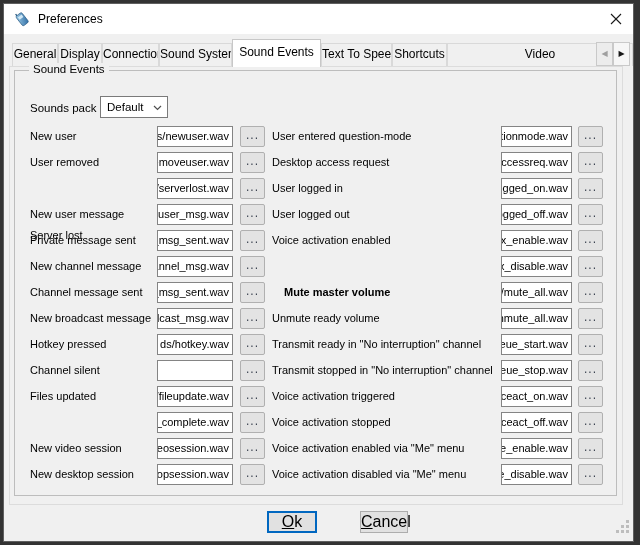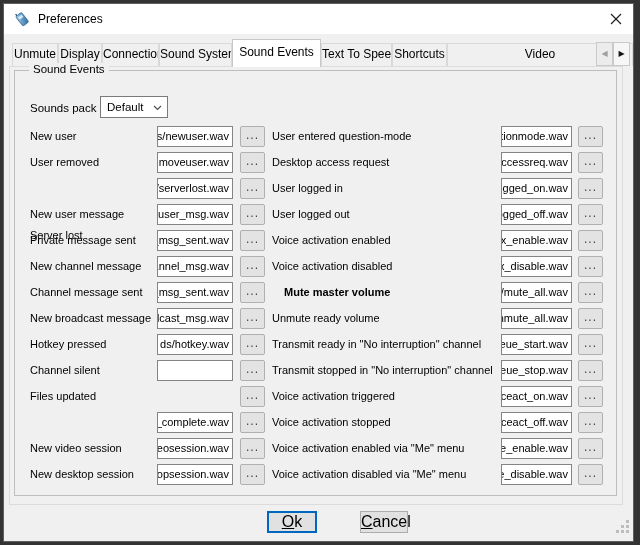--- a/index.html
+++ b/index.html
@@ -99,21 +99,21 @@
     <span class="title-text">Preferences</span>
     <span class="close-btn">
       <svg width="12" height="12" viewBox="0 0 12 12">
         <line x1="1" y1="1" x2="11" y2="11" stroke="#1a1a1a" stroke-width="1.1"></line>
         <line x1="11" y1="1" x2="1" y2="11" stroke="#1a1a1a" stroke-width="1.1"></line>
       </svg>
     </span>
   </div>
 
   <div class="tabbar">
-      <div class="tab" style="left: 9px; width: 46px;"><span>Unmute</span></div>
+      <div class="tab" style="left: 9px; width: 46px;"><span>General</span></div>
       <div class="tab" style="left: 55px; width: 44px;"><span>Display</span></div>
       <div class="tab" style="left: 99px; width: 57px;"><span>Connection</span></div>
       <div class="tab" style="left: 156px; width: 73px;"><span>Sound System</span></div>
       <div class="tab active" style="left: 229px; width: 89px;"><span>Sound Events</span></div>
       <div class="tab" style="left: 318px; width: 71px;"><span>Text To Speech</span></div>
       <div class="tab" style="left: 389px; width: 55px;"><span>Shortcuts</span></div>
       <div class="tab" style="left: 444px; width: 186px;"><span>Video</span></div>
     </div>
   <div class="tabscroll left">
     <span>◀</span>
@@ -196,20 +196,23 @@
     <div class="field" style="left: 153px; top: 330px; width: 76px;">
       <span>ds/hotkey.wav</span>
     </div>
     <div class="browse" style="left: 236px; top: 330px;">...</div>
     <div class="row-label" style="left: 26px; top: 356px;">Channel silent</div>
     <div class="field" style="left: 153px; top: 356px; width: 76px;">
       <span></span>
     </div>
     <div class="browse" style="left: 236px; top: 356px;">...</div>
     <div class="row-label" style="left: 26px; top: 382px;">Files updated</div>
+    <div class="field" style="left: 153px; top: 382px; width: 76px;">
+      <span>/fileupdate.wav</span>
+    </div>
     <div class="browse" style="left: 236px; top: 382px;">...</div>
     <div class="field" style="left: 153px; top: 408px; width: 76px;">
       <span>_complete.wav</span>
     </div>
     <div class="browse" style="left: 236px; top: 408px;">...</div>
     <div class="row-label" style="left: 26px; top: 434px;">New video session</div>
     <div class="field" style="left: 153px; top: 434px; width: 76px;">
       <span>deosession.wav</span>
     </div>
     <div class="browse" style="left: 236px; top: 434px;">...</div>
@@ -236,21 +239,20 @@
     <div class="row-label" style="left: 268px; top: 200px;">User logged out</div>
     <div class="field" style="left: 497px; top: 200px; width: 71px;">
       <span>ogged_off.wav</span>
     </div>
     <div class="browse" style="left: 574px; top: 200px;">...</div>
     <div class="row-label" style="left: 268px; top: 226px;">Voice activation enabled</div>
     <div class="field" style="left: 497px; top: 226px; width: 71px;">
       <span>ox_enable.wav</span>
     </div>
     <div class="browse" style="left: 574px; top: 226px;">...</div>
-    <div class="row-label" style="left: 268px; top: 252px;">Voice activation disabled</div>
     <div class="field" style="left: 497px; top: 252px; width: 71px;">
       <span>ox_disable.wav</span>
     </div>
     <div class="browse" style="left: 574px; top: 252px;">...</div>
     <div class="row-label" style="left: 280px; top: 278px; font-weight: bold;">Mute master volume</div>
     <div class="field" style="left: 497px; top: 278px; width: 71px;">
       <span>s/mute_all.wav</span>
     </div>
     <div class="browse" style="left: 574px; top: 278px;">...</div>
     <div class="row-label" style="left: 268px; top: 304px;">Unmute ready volume</div>

